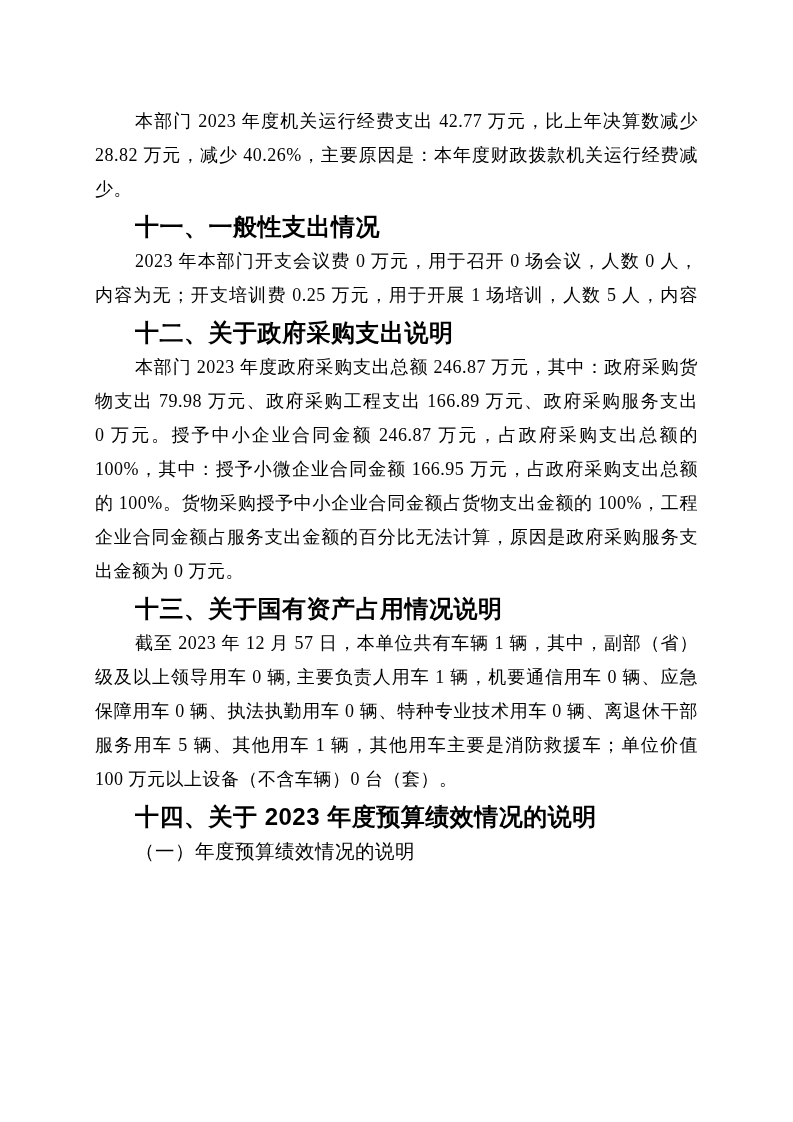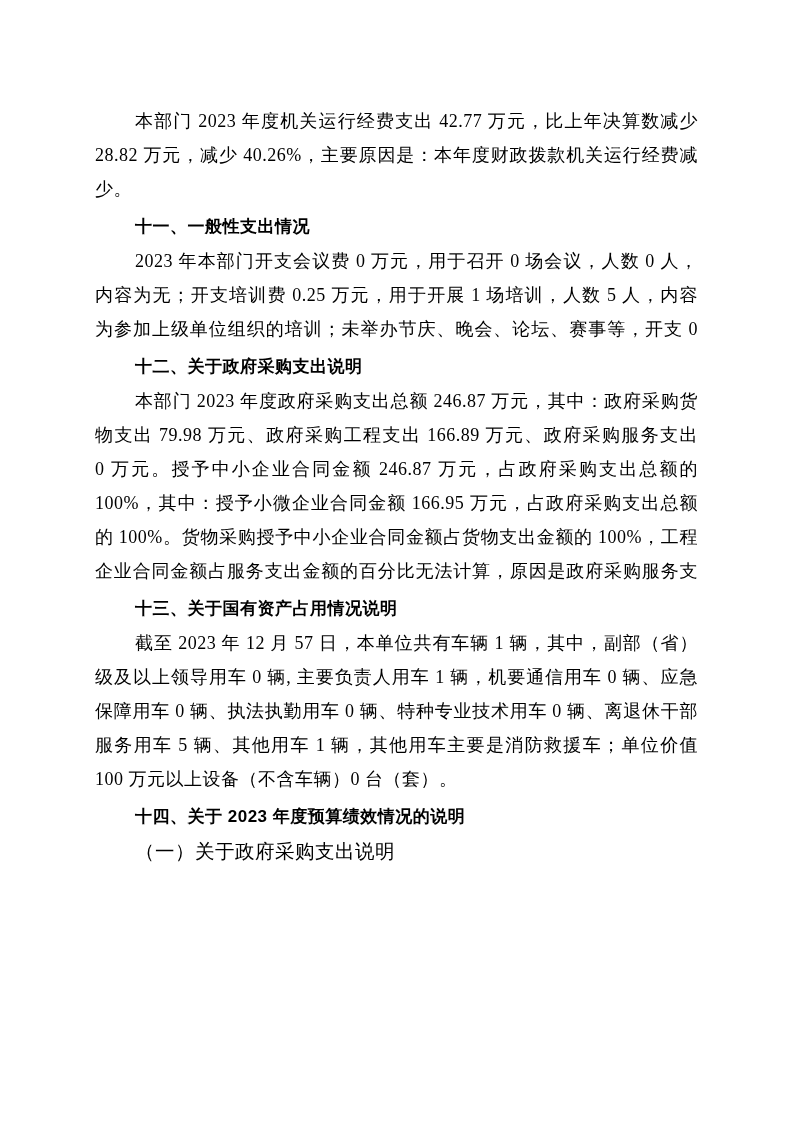--- a/index.html
+++ b/index.html
@@ -34,21 +34,21 @@
   .text-line.fill {
     text-align: justify;
     text-align-last: justify;
   }
   .text-line.indent {
     padding-left: 40px;
   }
   .section-heading {
     font-family: "Liberation Sans", "DejaVu Sans", sans-serif;
     font-weight: bold;
-    font-size: 17px;
+    font-size: 24px;
     line-height: 34px;
     padding-left: 40px;
     margin-top: 4px;
     letter-spacing: 0.5px;
   }
   .subsection-heading {
     font-family: "Liberation Sans", "DejaVu Sans", sans-serif;
     font-weight: normal;
     font-size: 19.5px;
     line-height: 34px;
@@ -63,35 +63,35 @@
   <div class="doc">
       <div class="paragraph">
         <div class="text-line fill indent">本部门 2023 年度机关运行经费支出 42.77 万元，比上年决算数减少</div>
         <div class="text-line fill">28.82 万元，减少 40.26%，主要原因是：本年度财政拨款机关运行经费减</div>
         <div class="text-line">少。</div>
       </div>
       <div class="section-heading">十一、一般性支出情况</div>
       <div class="paragraph">
         <div class="text-line fill indent">2023 年本部门开支会议费 0 万元，用于召开 0 场会议，人数 0 人，</div>
         <div class="text-line fill">内容为无；开支培训费 0.25 万元，用于开展 1 场培训，人数 5 人，内容</div>
-        <div class="text-line fill">为参加上级单位组织的培训；未举办节庆、晚会、论坛、赛事等，开支 0</div>
       </div>
       <div class="section-heading">十二、关于政府采购支出说明</div>
       <div class="paragraph">
         <div class="text-line fill indent">本部门 2023 年度政府采购支出总额 246.87 万元，其中：政府采购货</div>
         <div class="text-line fill">物支出 79.98 万元、政府采购工程支出 166.89 万元、政府采购服务支出</div>
         <div class="text-line fill">0 万元。授予中小企业合同金额 246.87 万元，占政府采购支出总额的</div>
         <div class="text-line fill">100%，其中：授予小微企业合同金额 166.95 万元，占政府采购支出总额</div>
         <div class="text-line fill">的 100%。货物采购授予中小企业合同金额占货物支出金额的 100%，工程</div>
         <div class="text-line fill">企业合同金额占服务支出金额的百分比无法计算，原因是政府采购服务支</div>
+        <div class="text-line">出金额为 0 万元。</div>
       </div>
       <div class="section-heading">十三、关于国有资产占用情况说明</div>
       <div class="paragraph">
         <div class="text-line fill indent">截至 2023 年 12 月 57 日，本单位共有车辆 1 辆，其中，副部（省）</div>
         <div class="text-line fill">级及以上领导用车 0 辆, 主要负责人用车 1 辆，机要通信用车 0 辆、应急</div>
         <div class="text-line fill">保障用车 0 辆、执法执勤用车 0 辆、特种专业技术用车 0 辆、离退休干部</div>
         <div class="text-line fill">服务用车 5 辆、其他用车 1 辆，其他用车主要是消防救援车；单位价值</div>
         <div class="text-line">100 万元以上设备（不含车辆）0 台（套）。</div>
       </div>
       <div class="section-heading">十四、关于 2023 年度预算绩效情况的说明</div>
-      <div class="subsection-heading">（一）关于政府采购支出说明</div>
+      <div class="subsection-heading">（一）年度预算绩效情况的说明</div>
     </div>
 </div>
 
 </body></html>

